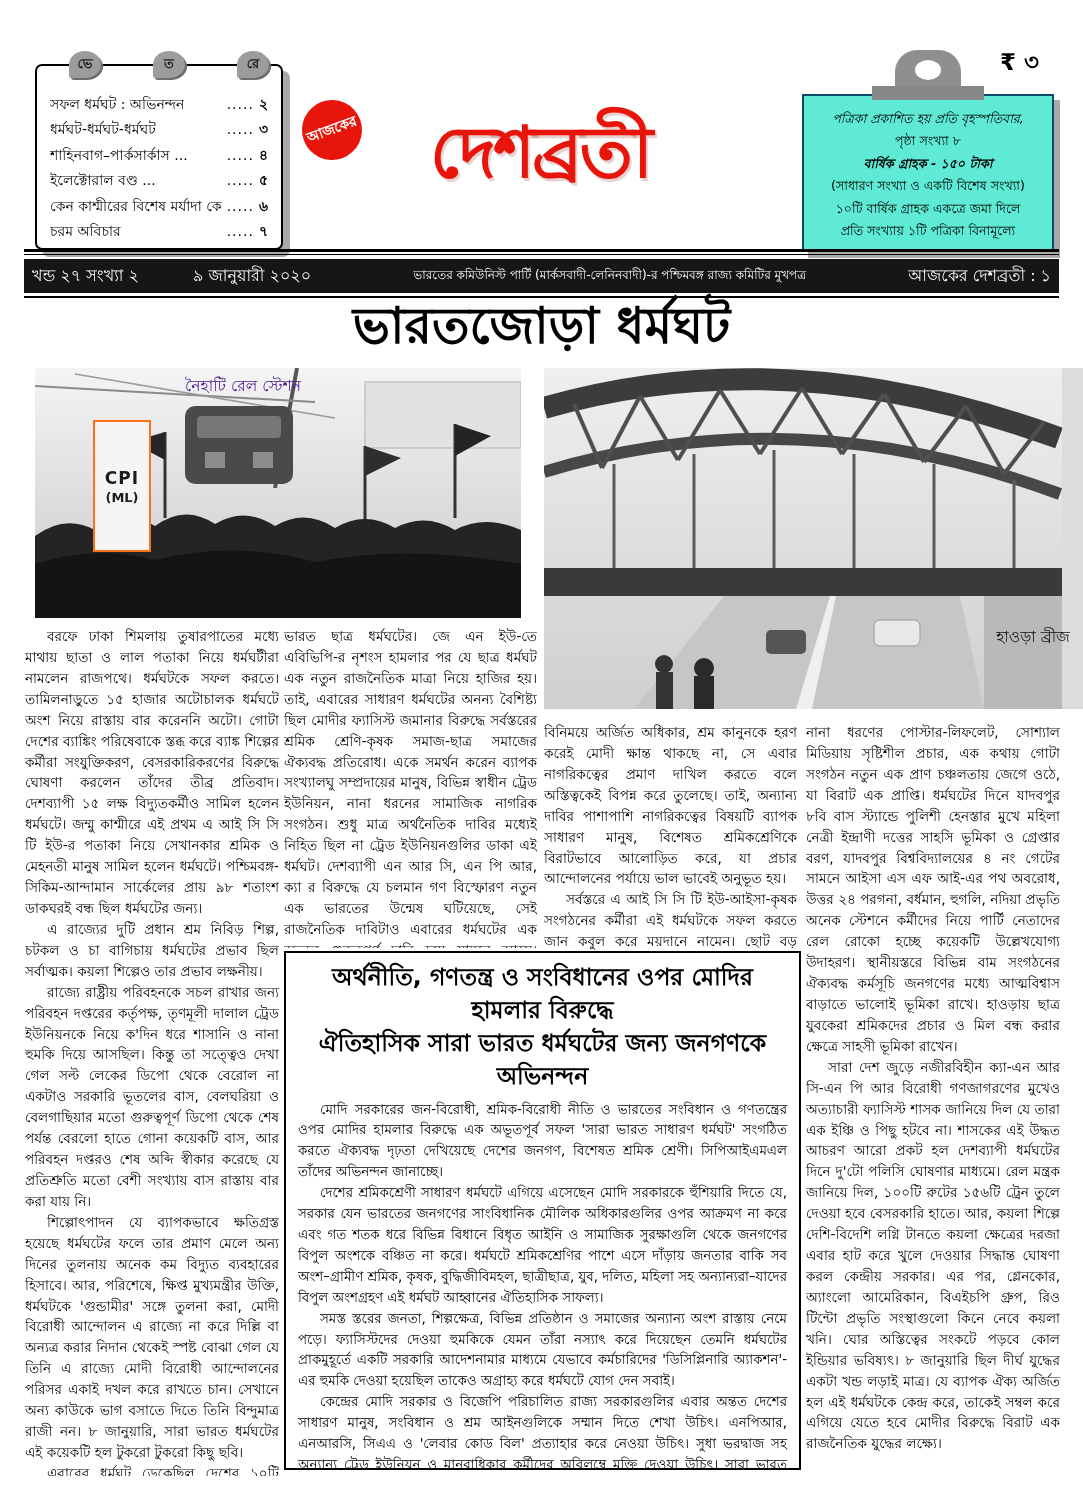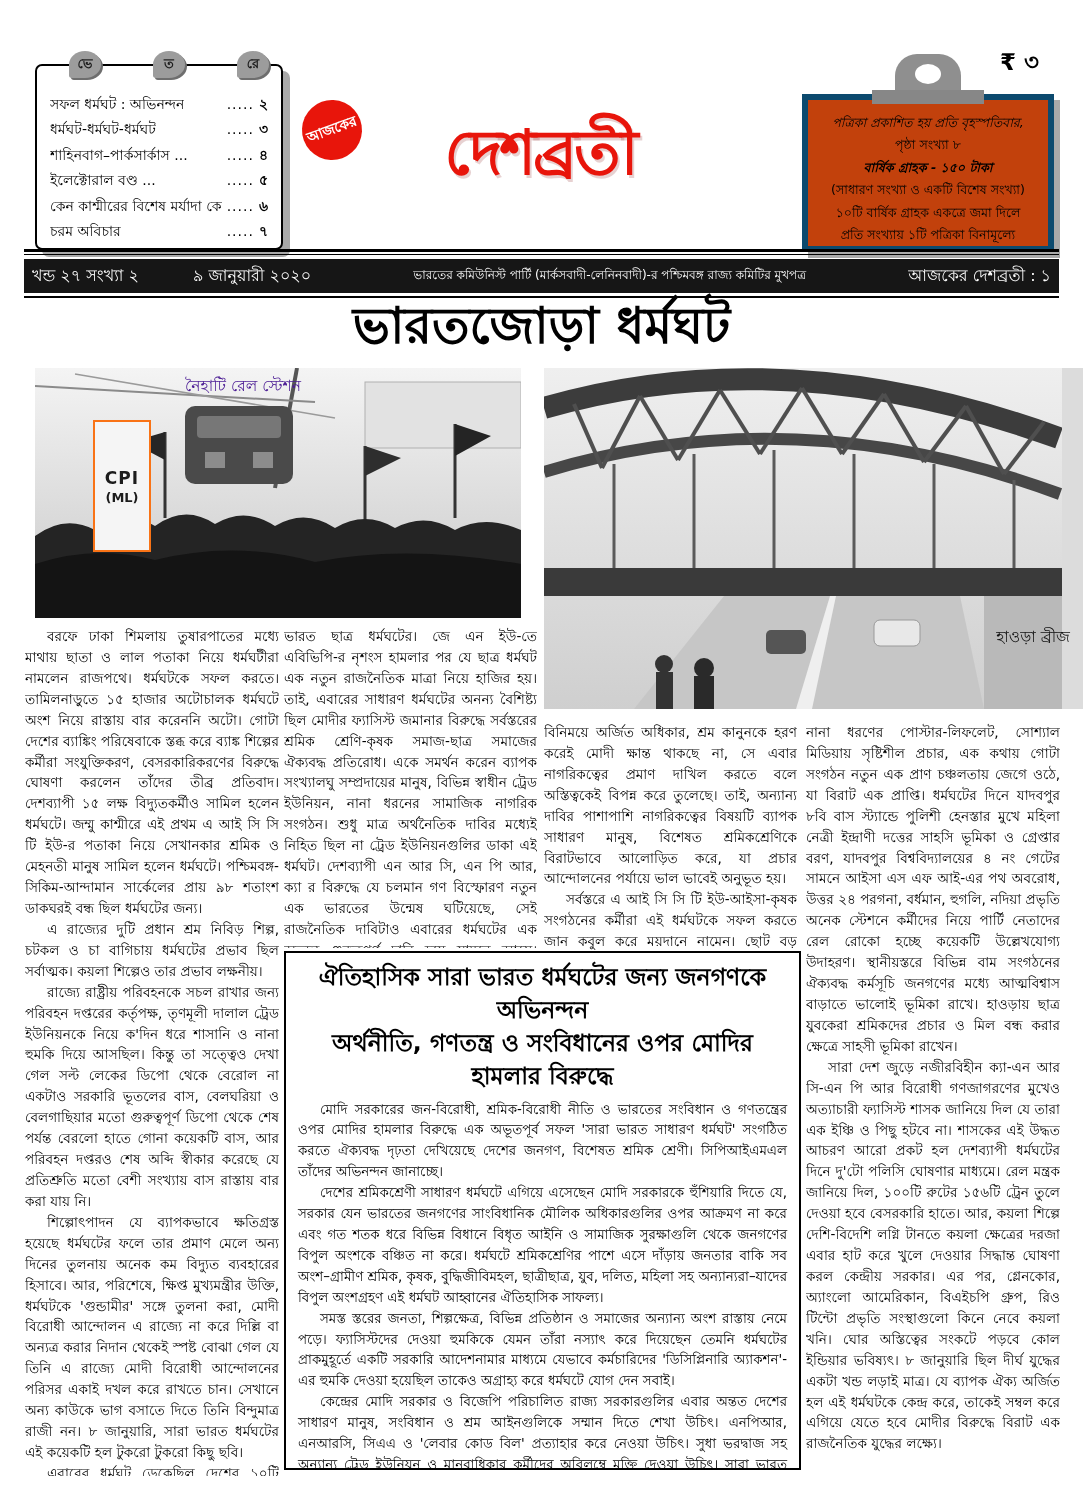--- a/index.html
+++ b/index.html
@@ -14,30 +14,30 @@
   .toc-tab{width:32px;height:27px;background:#9c9c9c;border-radius:55% 55% 55% 10%;
            color:#1d1d1d;font-weight:bold;font-size:13px;display:flex;align-items:center;
            justify-content:center;box-shadow:2px 2px 0 #6e6e6e;}
   .toc-item{display:flex;align-items:baseline;font-size:14px;line-height:1.82;}
   .toc-item .lbl{white-space:nowrap;overflow:hidden;}
   .toc-item .dots{margin-left:auto;padding:0 5px;letter-spacing:1px;}
   .toc-item .pg{font-weight:bold;}
 
   
   .masthead{position:absolute;left:300px;top:58px;width:480px;height:195px;text-align:center;}
-  .masthead-title{font-size:62px;font-weight:bold;color:#e8150b;line-height:190px;
+  .masthead-title{font-size:71px;font-weight:bold;color:#e8150b;line-height:190px;
                   letter-spacing:-3px;text-shadow:2px 3px 0 rgba(120,0,0,.18);}
   .masthead-badge{position:absolute;left:2px;top:42px;width:60px;height:60px;border-radius:50%;
                   background:#e8150b;color:#fff;font-size:14px;font-weight:bold;
                   display:flex;align-items:center;justify-content:center;transform:rotate(-20deg);}
   .price{position:absolute;left:1000px;top:44px;font-size:23px;font-weight:bold;}
 
   
-  .info-box{position:absolute;left:802px;top:94px;width:252px;height:158px;background:#c2410c;
-            border:6px solid #0c4a6e;box-shadow:6px 6px 0 #a9a9a9;text-align:center;
+  .info-box{position:absolute;left:802px;top:94px;width:252px;height:158px;background:#5eead4;
+            border:2px solid #0c4a6e;box-shadow:6px 6px 0 #a9a9a9;text-align:center;
             padding-top:12px;box-sizing:border-box;font-size:12.6px;line-height:1.78;}
   .clip-top{position:absolute;top:-46px;left:50%;transform:translateX(-50%);width:66px;height:46px;
             background:#8f8f8f;border-radius:22px 22px 5px 5px;}
   .clip-hole{position:absolute;top:10px;left:50%;transform:translateX(-50%);width:26px;height:20px;
              background:#fff;border-radius:50%;}
   .clip-bar{position:absolute;top:-10px;left:50%;transform:translateX(-50%);width:112px;height:14px;
             background:#878787;}
   .il-italic{font-style:italic;}
   .il-bolditalic{font-style:italic;font-weight:bold;}
 
@@ -255,22 +255,22 @@
   </div>
 
   <div class="col col-4">
     <p style="text-indent:0;">নানা ধরণের পোস্টার-লিফলেট, সোশ্যাল মিডিয়ায় সৃষ্টিশীল প্রচার, এক কথায় গোটা সংগঠন নতুন এক প্রাণ চঞ্চলতায় জেগে ওঠে, যা বিরাট এক প্রাপ্তি। ধর্মঘটের দিনে যাদবপুর ৮বি বাস স্ট্যান্ডে পুলিশী হেনস্তার মুখে মহিলা নেত্রী ইন্দ্রাণী দত্তের সাহসি ভূমিকা ও গ্রেপ্তার বরণ, যাদবপুর বিশ্ববিদ্যালয়ের ৪ নং গেটের সামনে আইসা এস এফ আই-এর পথ অবরোধ, উত্তর ২৪ পরগনা, বর্ধমান, হুগলি, নদিয়া প্রভৃতি অনেক স্টেশনে কর্মীদের নিয়ে পার্টি নেতাদের রেল রোকো হচ্ছে কয়েকটি উল্লেখযোগ্য উদাহরণ। স্থানীয়স্তরে বিভিন্ন বাম সংগঠনের ঐক্যবদ্ধ কর্মসূচি জনগণের মধ্যে আত্মবিশ্বাস বাড়াতে ভালোই ভূমিকা রাখে। হাওড়ায় ছাত্র যুবকেরা শ্রমিকদের প্রচার ও মিল বন্ধ করার ক্ষেত্রে সাহসী ভূমিকা রাখেন।</p>
     <p>সারা দেশ জুড়ে নজীরবিহীন ক্যা-এন আর সি-এন পি আর বিরোধী গণজাগরণের মুখেও অত্যাচারী ফ্যাসিস্ট শাসক জানিয়ে দিল যে তারা এক ইঞ্চি ও পিছু হটবে না। শাসকের এই উদ্ধত আচরণ আরো প্রকট হল দেশব্যাপী ধর্মঘটের দিনে দু'টো পলিসি ঘোষণার মাধ্যমে। রেল মন্ত্রক জানিয়ে দিল, ১০০টি রুটের ১৫৬টি ট্রেন তুলে দেওয়া হবে বেসরকারি হাতে। আর, কয়লা শিল্পে দেশি-বিদেশি লগ্নি টানতে কয়লা ক্ষেত্রের দরজা এবার হাট করে খুলে দেওয়ার সিদ্ধান্ত ঘোষণা করল কেন্দ্রীয় সরকার। এর পর, গ্লেনকোর, অ্যাংলো আমেরিকান, বিএইচপি গ্রুপ, রিও টিন্টো প্রভৃতি সংস্থাগুলো কিনে নেবে কয়লা খনি। ঘোর অস্তিত্বের সংকটে পড়বে কোল ইন্ডিয়ার ভবিষ্যৎ। ৮ জানুয়ারি ছিল দীর্ঘ যুদ্ধের একটা খন্ড লড়াই মাত্র। যে ব্যাপক ঐক্য অর্জিত হল এই ধর্মঘটকে কেন্দ্র করে, তাকেই সম্বল করে এগিয়ে যেতে হবে মোদীর বিরুদ্ধে বিরাট এক রাজনৈতিক যুদ্ধের লক্ষ্যে।</p>
     <p style="text-indent:0;"></p>
   </div>
 
   <div class="box-article">
     <div class="box-headline">
+      <div>অর্থনীতি, গণতন্ত্র ও সংবিধানের ওপর মোদির হামলার বিরুদ্ধে</div>
       <div>ঐতিহাসিক সারা ভারত ধর্মঘটের জন্য জনগণকে অভিনন্দন</div>
-      <div>অর্থনীতি, গণতন্ত্র ও সংবিধানের ওপর মোদির হামলার বিরুদ্ধে</div>
     </div>
     <div class="box-body">
       <p>মোদি সরকারের জন-বিরোধী, শ্রমিক-বিরোধী নীতি ও ভারতের সংবিধান ও গণতন্ত্রের ওপর মোদির হামলার বিরুদ্ধে এক অভূতপূর্ব সফল 'সারা ভারত সাধারণ ধর্মঘট' সংগঠিত করতে ঐক্যবদ্ধ দৃঢ়তা দেখিয়েছে দেশের জনগণ, বিশেষত শ্রমিক শ্রেণী। সিপিআইএমএল তাঁদের অভিনন্দন জানাচ্ছে।</p>
       <p>দেশের শ্রমিকশ্রেণী সাধারণ ধর্মঘটে এগিয়ে এসেছেন মোদি সরকারকে হুঁশিয়ারি দিতে যে, সরকার যেন ভারতের জনগণের সাংবিধানিক মৌলিক অধিকারগুলির ওপর আক্রমণ না করে এবং গত শতক ধরে বিভিন্ন বিধানে বিধৃত আইনি ও সামাজিক সুরক্ষাগুলি থেকে জনগণের বিপুল অংশকে বঞ্চিত না করে। ধর্মঘটে শ্রমিকশ্রেণির পাশে এসে দাঁড়ায় জনতার বাকি সব অংশ–গ্রামীণ শ্রমিক, কৃষক, বুদ্ধিজীবিমহল, ছাত্রীছাত্র, যুব, দলিত, মহিলা সহ অন্যান্যরা–যাদের বিপুল অংশগ্রহণ এই ধর্মঘট আহ্বানের ঐতিহাসিক সাফল্য।</p>
       <p>সমস্ত স্তরের জনতা, শিল্পক্ষেত্র, বিভিন্ন প্রতিষ্ঠান ও সমাজের অন্যান্য অংশ রাস্তায় নেমে পড়ে। ফ্যাসিস্টদের দেওয়া হুমকিকে যেমন তাঁরা নস্যাৎ করে দিয়েছেন তেমনি ধর্মঘটের প্রাকমুহূর্তে একটি সরকারি আদেশনামার মাধ্যমে যেভাবে কর্মচারিদের 'ডিসিপ্লিনারি অ্যাকশন'-এর হুমকি দেওয়া হয়েছিল তাকেও অগ্রাহ্য করে ধর্মঘটে যোগ দেন সবাই।</p>
       <p>কেন্দ্রের মোদি সরকার ও বিজেপি পরিচালিত রাজ্য সরকারগুলির এবার অন্তত দেশের সাধারণ মানুষ, সংবিধান ও শ্রম আইনগুলিকে সম্মান দিতে শেখা উচিৎ। এনপিআর, এনআরসি, সিএএ ও 'লেবার কোড বিল' প্রত্যাহার করে নেওয়া উচিৎ। সুধা ভরদ্বাজ সহ অন্যান্য ট্রেড ইউনিয়ন ও মানবাধিকার কর্মীদের অবিলম্বে মুক্তি দেওয়া উচিৎ। সারা ভারত সাধারণ ধর্মঘট মোদি সরকারকে নিশানা বানিয়েছিল কারণ সরকারটি অসংখ্য ফ্যাসিস্ট গ্যাং লালন পালন করছে এবং পুলিশ ও রাষ্ট্রযন্ত্র ব্যবহার করে সাধারণ নাগরিকের ওপর হামলা চালাচ্ছে। জেএনইউ, জামিয়া, এএমইউ, বিএইচইউ সহ বিভিন্ন ক্যাম্পাসের ছাত্রছাত্রী ও তরুণ প্রজন্মকে সিপিআইএমএল অভিনন্দন জানাচ্ছে। তাঁরা সর্বশক্তি নিয়ে রাস্তায় নেমেছে এবং সমস্ত দমনপীড়নকে মোকাবিলা করে গণতন্ত্রের জন্য তাঁদের নিরন্তর লড়াই ফ্যাসিস্টদের বিরুদ্ধে সংগ্রামকে অনুপ্রাণিত করেছে।</p>
 
       <p style="text-indent:0;"></p>
     </div>
   </div>

